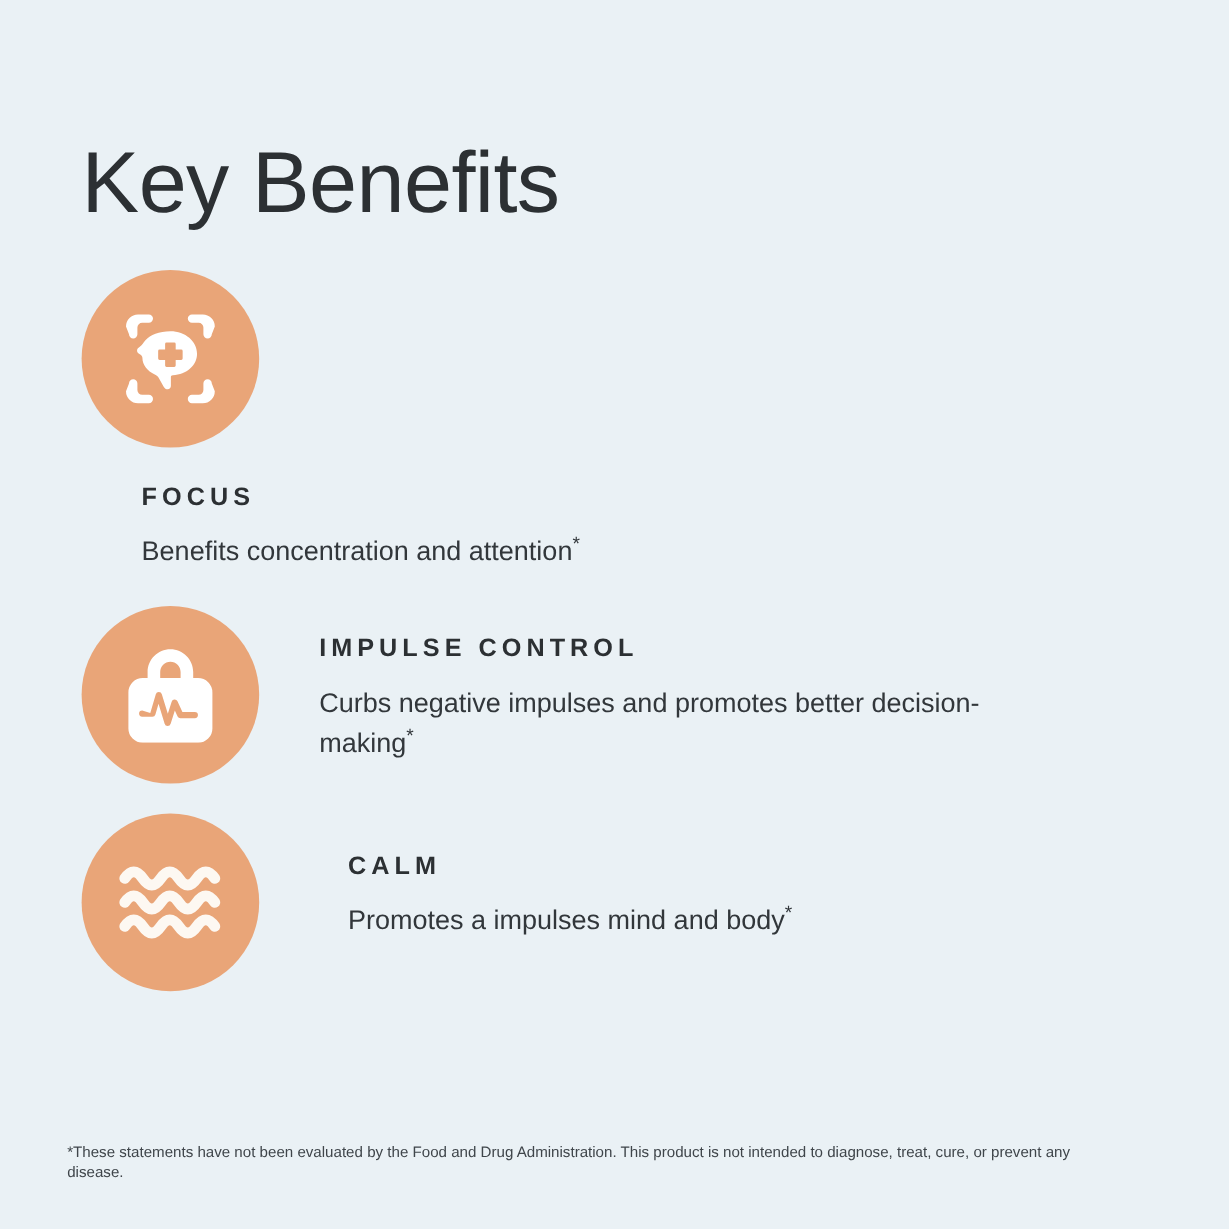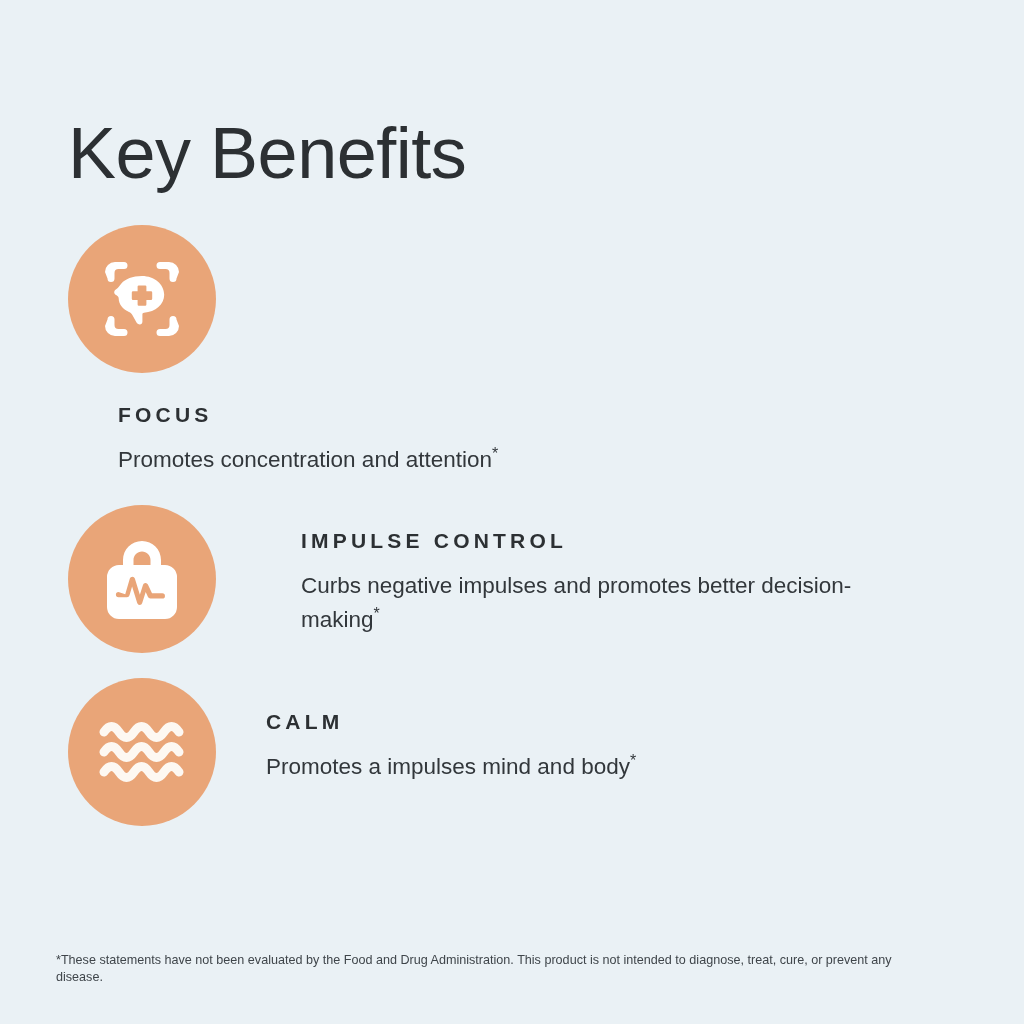--- a/index.html
+++ b/index.html
@@ -92,22 +92,22 @@
   }
 
   .benefit-desc .star {
     font-size: 16px;
     vertical-align: super;
     line-height: 0;
   }
 
   
   .row-1 { margin-bottom: 28px; flex-direction: column; }
-  .row-2 { margin-bottom: 25px; gap: 35px; }
-  .row-3 { margin-bottom: 0; }
+  .row-2 { margin-bottom: 25px; }
+  .row-3 { margin-bottom: 0; gap: 24px; }
 
   .row-2 .benefit-text { padding-top: 24px; }
   .row-3 .benefit-text { padding-top: 32px; }
 
   
   .disclaimer {
     position: absolute;
     left: 56px;
     top: 952px;
     width: 880px;
@@ -153,21 +153,21 @@
                  c0 -0.9 0.6 -1.4 1.6 -1.5
                  c11.6 -0.9 20.2 -8.2 20.2 -18.0
                  c0 -10.4 -9.7 -18.8 -22.2 -18.8 z
                  M42.2 25.4 h-6.4 a1.2 1.2 0 0 0 -1.2 1.2 v4.6 h-4.6 a1.2 1.2 0 0 0 -1.2 1.2 v6.4 a1.2 1.2 0 0 0 1.2 1.2 h4.6 v4.6 a1.2 1.2 0 0 0 1.2 1.2 h6.4 a1.2 1.2 0 0 0 1.2 -1.2 v-4.6 h4.6 a1.2 1.2 0 0 0 1.2 -1.2 v-6.4 a1.2 1.2 0 0 0 -1.2 -1.2 h-4.6 v-4.6 a1.2 1.2 0 0 0 -1.2 -1.2 z"></path>
           </svg>
         </span>
       </div>
       <div class="benefit-text">
         <div class="benefit-heading">FOCUS</div>
         <p class="benefit-desc">
-          <span>Promotes concentration and attention</span><span class="star">*</span>
+          <span>Benefits concentration and attention</span><span class="star">*</span>
         </p>
       </div>
     </div>
 
     <div class="benefit-row row-2">
       <div class="icon-badge">
         <span>
           <svg width="74" height="80" viewBox="0 0 74 80" xmlns="http://www.w3.org/2000/svg">
 
             <path d="M37 2 c-10.5 0 -19 8.5 -19 19 v9 h10.5 v-9 c0 -4.7 3.8 -8.5 8.5 -8.5 s8.5 3.8 8.5 8.5 v9 h10.5 v-9 c0 -10.5 -8.5 -19 -19 -19 z" fill="#ffffff"></path>

